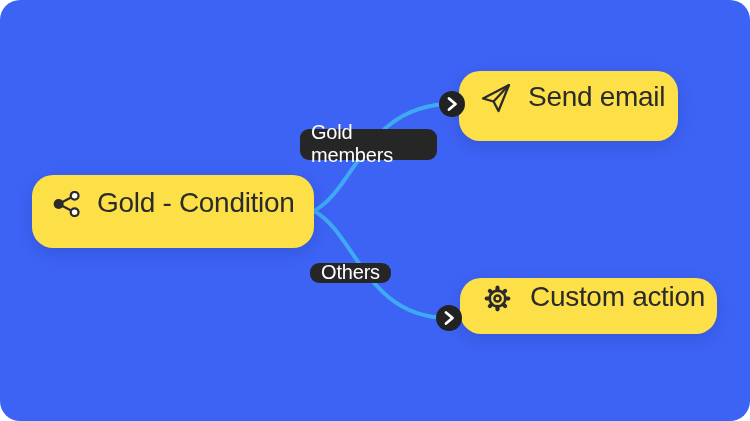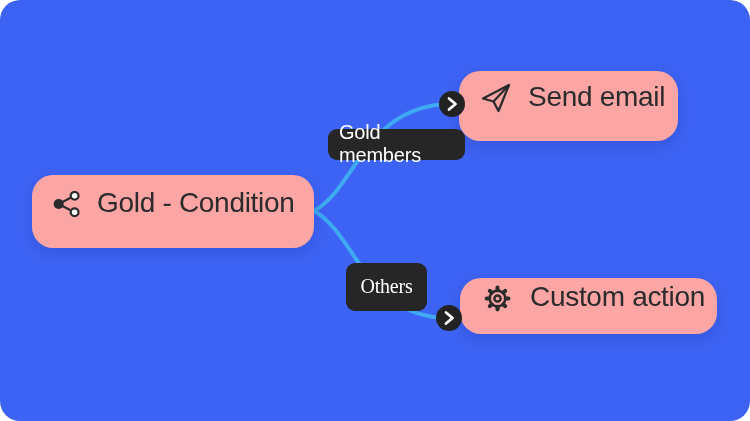--- a/index.html
+++ b/index.html
@@ -24,21 +24,21 @@
     z-index: 1;
   }
   .connectors path {
     fill: none;
     stroke: #3FA9F2;
     stroke-width: 4;
     stroke-linecap: round;
   }
   .node {
     position: absolute;
-    background: #fca5a5;
+    background: #fde047;
     border-radius: 21px;
     display: flex;
     align-items: center;
     gap: 16px;
     padding: 0 18px 16px 21px;
     box-sizing: border-box;
     box-shadow: 0 5px 16px rgba(15, 25, 80, 0.16);
     z-index: 2;
     cursor: pointer;
   }
@@ -62,22 +62,22 @@
     display: flex;
     align-items: center;
     justify-content: center;
     font-size: 20px;
     letter-spacing: -0.2px;
     z-index: 2;
     box-sizing: border-box;
     padding: 0 11px 2px 11px;
     cursor: pointer;
   }
-  #pill-gold   { left: 300px; top: 129px; width: 137px; height: 31px; margin-left: 28px; }
-  #pill-others { left: 346px; top: 263px; width: 81px;  height: 48px; font-family: Liberation Serif, serif; }
+  #pill-gold   { left: 300px; top: 129px; width: 137px; height: 31px; }
+  #pill-others { left: 310px; top: 263px; width: 81px;  height: 20px; }
 
   .badge {
     position: absolute;
     width: 26px;
     height: 26px;
     background: #222222;
     border-radius: 50%;
     display: flex;
     align-items: center;
     justify-content: center;

